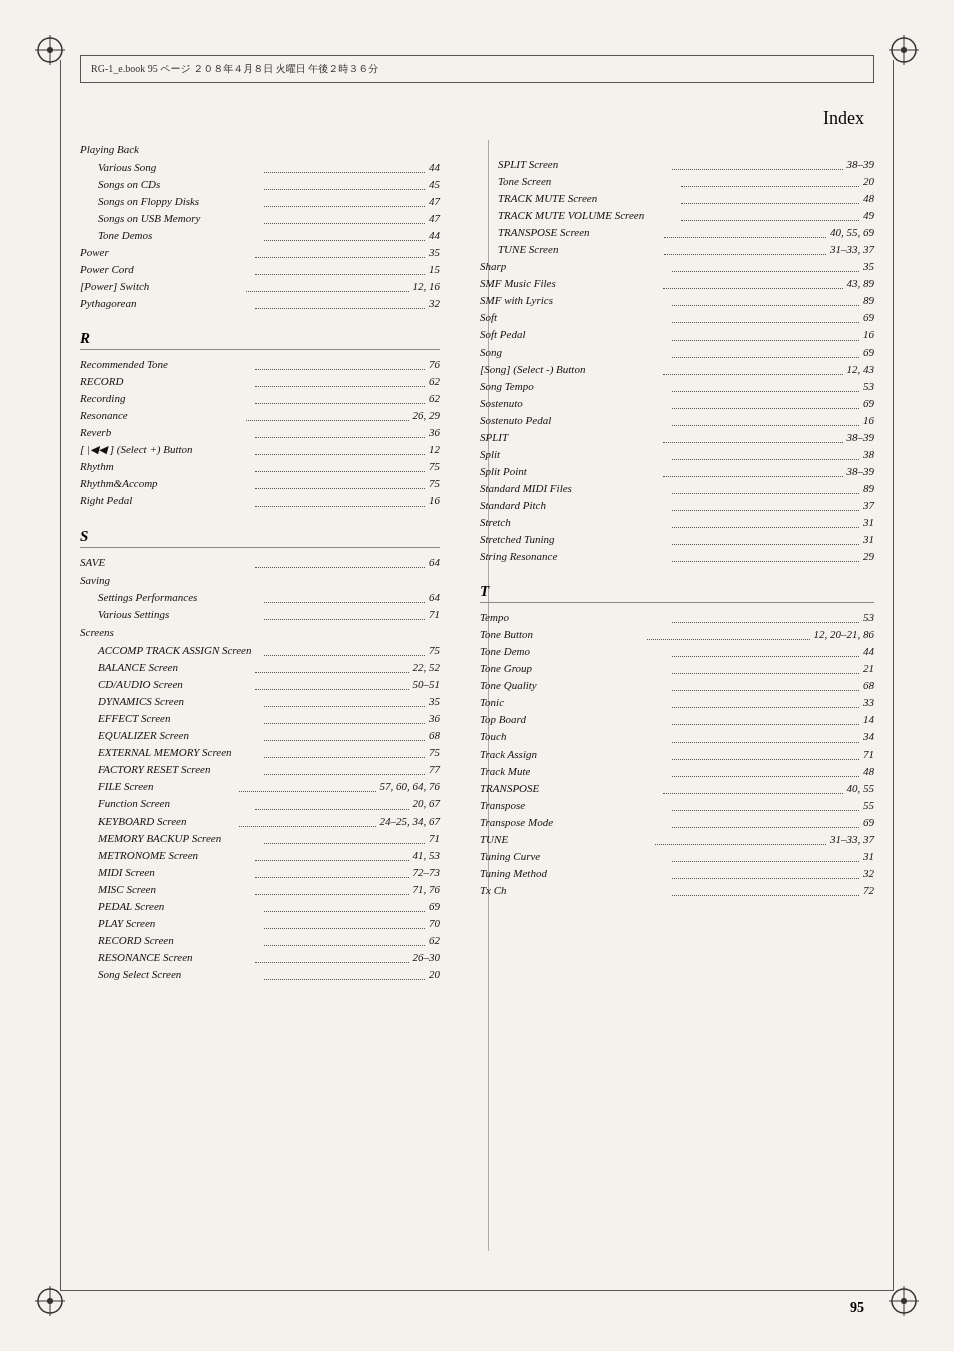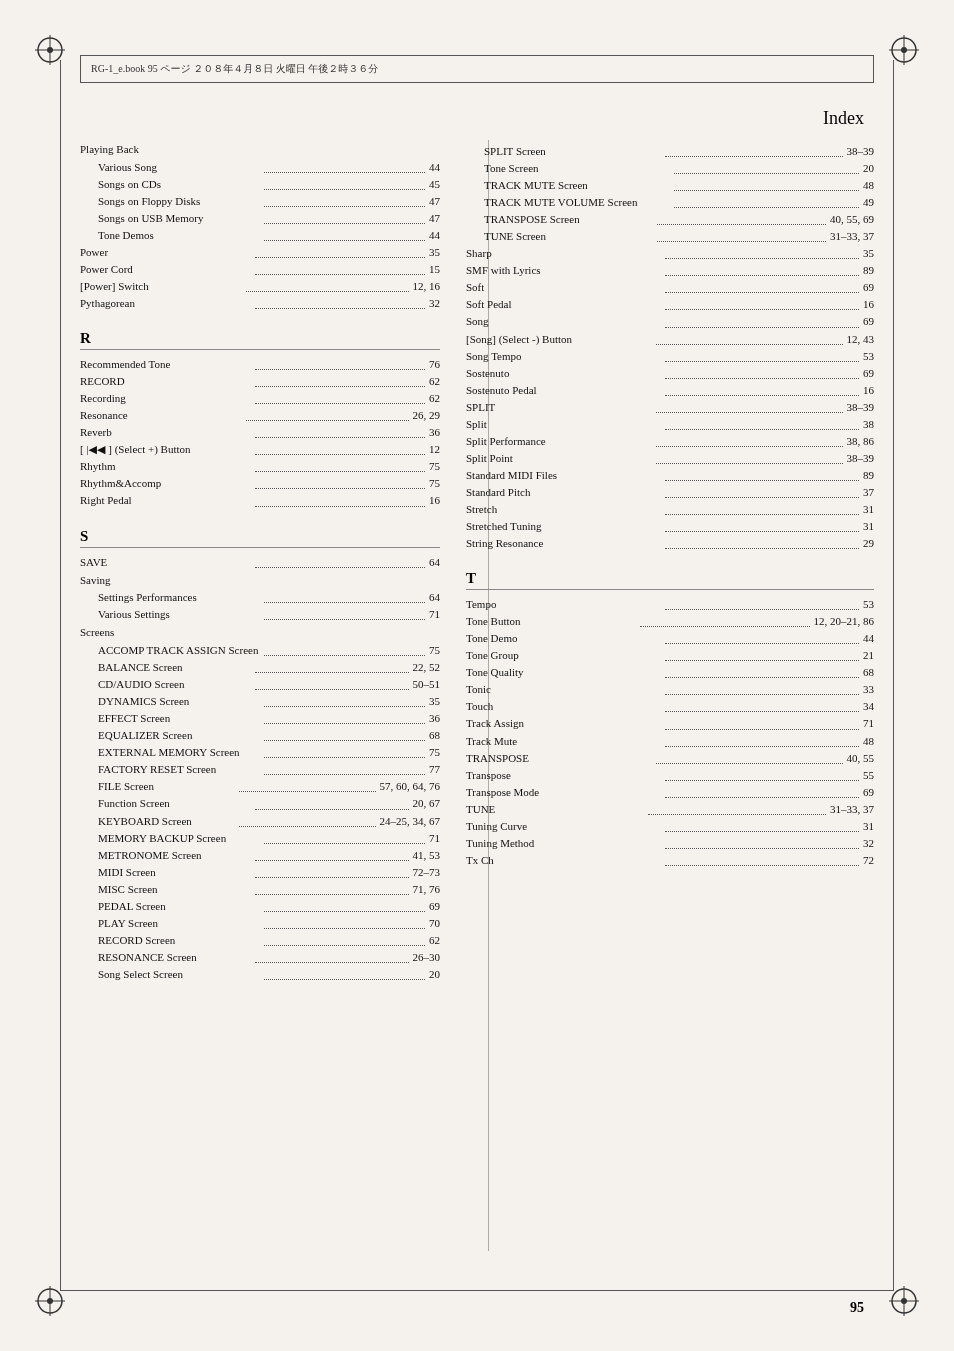--- a/index.html
+++ b/index.html
@@ -70,21 +70,22 @@
     }
 
     
     .content-area {
       position: absolute;
       top: 140px;
       left: 80px;
       right: 80px;
       bottom: 100px;
       display: flex;
-      gap: 26px;
+      gap: 40px;
+      font-style: italic;
     }
 
     .left-column {
       width: 360px;
       flex-shrink: 0;
     }
 
     .right-column {
       flex: 1;
     }
@@ -474,21 +475,21 @@
       <div class="index-sub-entry">
         <span class="entry-name">Song Select Screen</span>
         <span class="dots"></span>
         <span class="page-num">20</span>
       </div>
 
     </div>
 
     <div class="right-column">
 
-      <div style="margin-top:3px;">
+      <div style="margin-top:16px;">
         <div class="index-sub-entry">
           <span class="entry-name">SPLIT Screen</span>
           <span class="dots"></span>
           <span class="page-num">38–39</span>
         </div>
         <div class="index-sub-entry">
           <span class="entry-name">Tone Screen</span>
           <span class="dots"></span>
           <span class="page-num">20</span>
         </div>
@@ -513,20 +514,25 @@
           <span class="page-num">31–33, 37</span>
         </div>
       </div>
 
       <div class="index-entry">
         <span class="entry-name">Sharp</span>
         <span class="dots"></span>
         <span class="page-num">35</span>
       </div>
       <div class="index-entry">
+        <span class="entry-name">SMF Music Files</span>
+        <span class="dots"></span>
+        <span class="page-num">43, 89</span>
+      </div>
+      <div class="index-entry">
         <span class="entry-name">SMF with Lyrics</span>
         <span class="dots"></span>
         <span class="page-num">89</span>
       </div>
       <div class="index-entry">
         <span class="entry-name">Soft</span>
         <span class="dots"></span>
         <span class="page-num">69</span>
       </div>
       <div class="index-entry">
@@ -563,25 +569,20 @@
         <span class="entry-name">SPLIT</span>
         <span class="dots"></span>
         <span class="page-num">38–39</span>
       </div>
       <div class="index-entry">
         <span class="entry-name">Split</span>
         <span class="dots"></span>
         <span class="page-num">38</span>
       </div>
       <div class="index-entry">
-        <span class="entry-name">Split Performance</span>
-        <span class="dots"></span>
-        <span class="page-num">38, 86</span>
-      </div>
-      <div class="index-entry">
         <span class="entry-name">Split Point</span>
         <span class="dots"></span>
         <span class="page-num">38–39</span>
       </div>
       <div class="index-entry">
         <span class="entry-name">Standard MIDI Files</span>
         <span class="dots"></span>
         <span class="page-num">89</span>
       </div>
       <div class="index-entry">
@@ -630,20 +631,25 @@
         <span class="entry-name">Tone Quality</span>
         <span class="dots"></span>
         <span class="page-num">68</span>
       </div>
       <div class="index-entry">
         <span class="entry-name">Tonic</span>
         <span class="dots"></span>
         <span class="page-num">33</span>
       </div>
       <div class="index-entry">
+        <span class="entry-name">Top Board</span>
+        <span class="dots"></span>
+        <span class="page-num">14</span>
+      </div>
+      <div class="index-entry">
         <span class="entry-name">Touch</span>
         <span class="dots"></span>
         <span class="page-num">34</span>
       </div>
       <div class="index-entry">
         <span class="entry-name">Track Assign</span>
         <span class="dots"></span>
         <span class="page-num">71</span>
       </div>
       <div class="index-entry">

